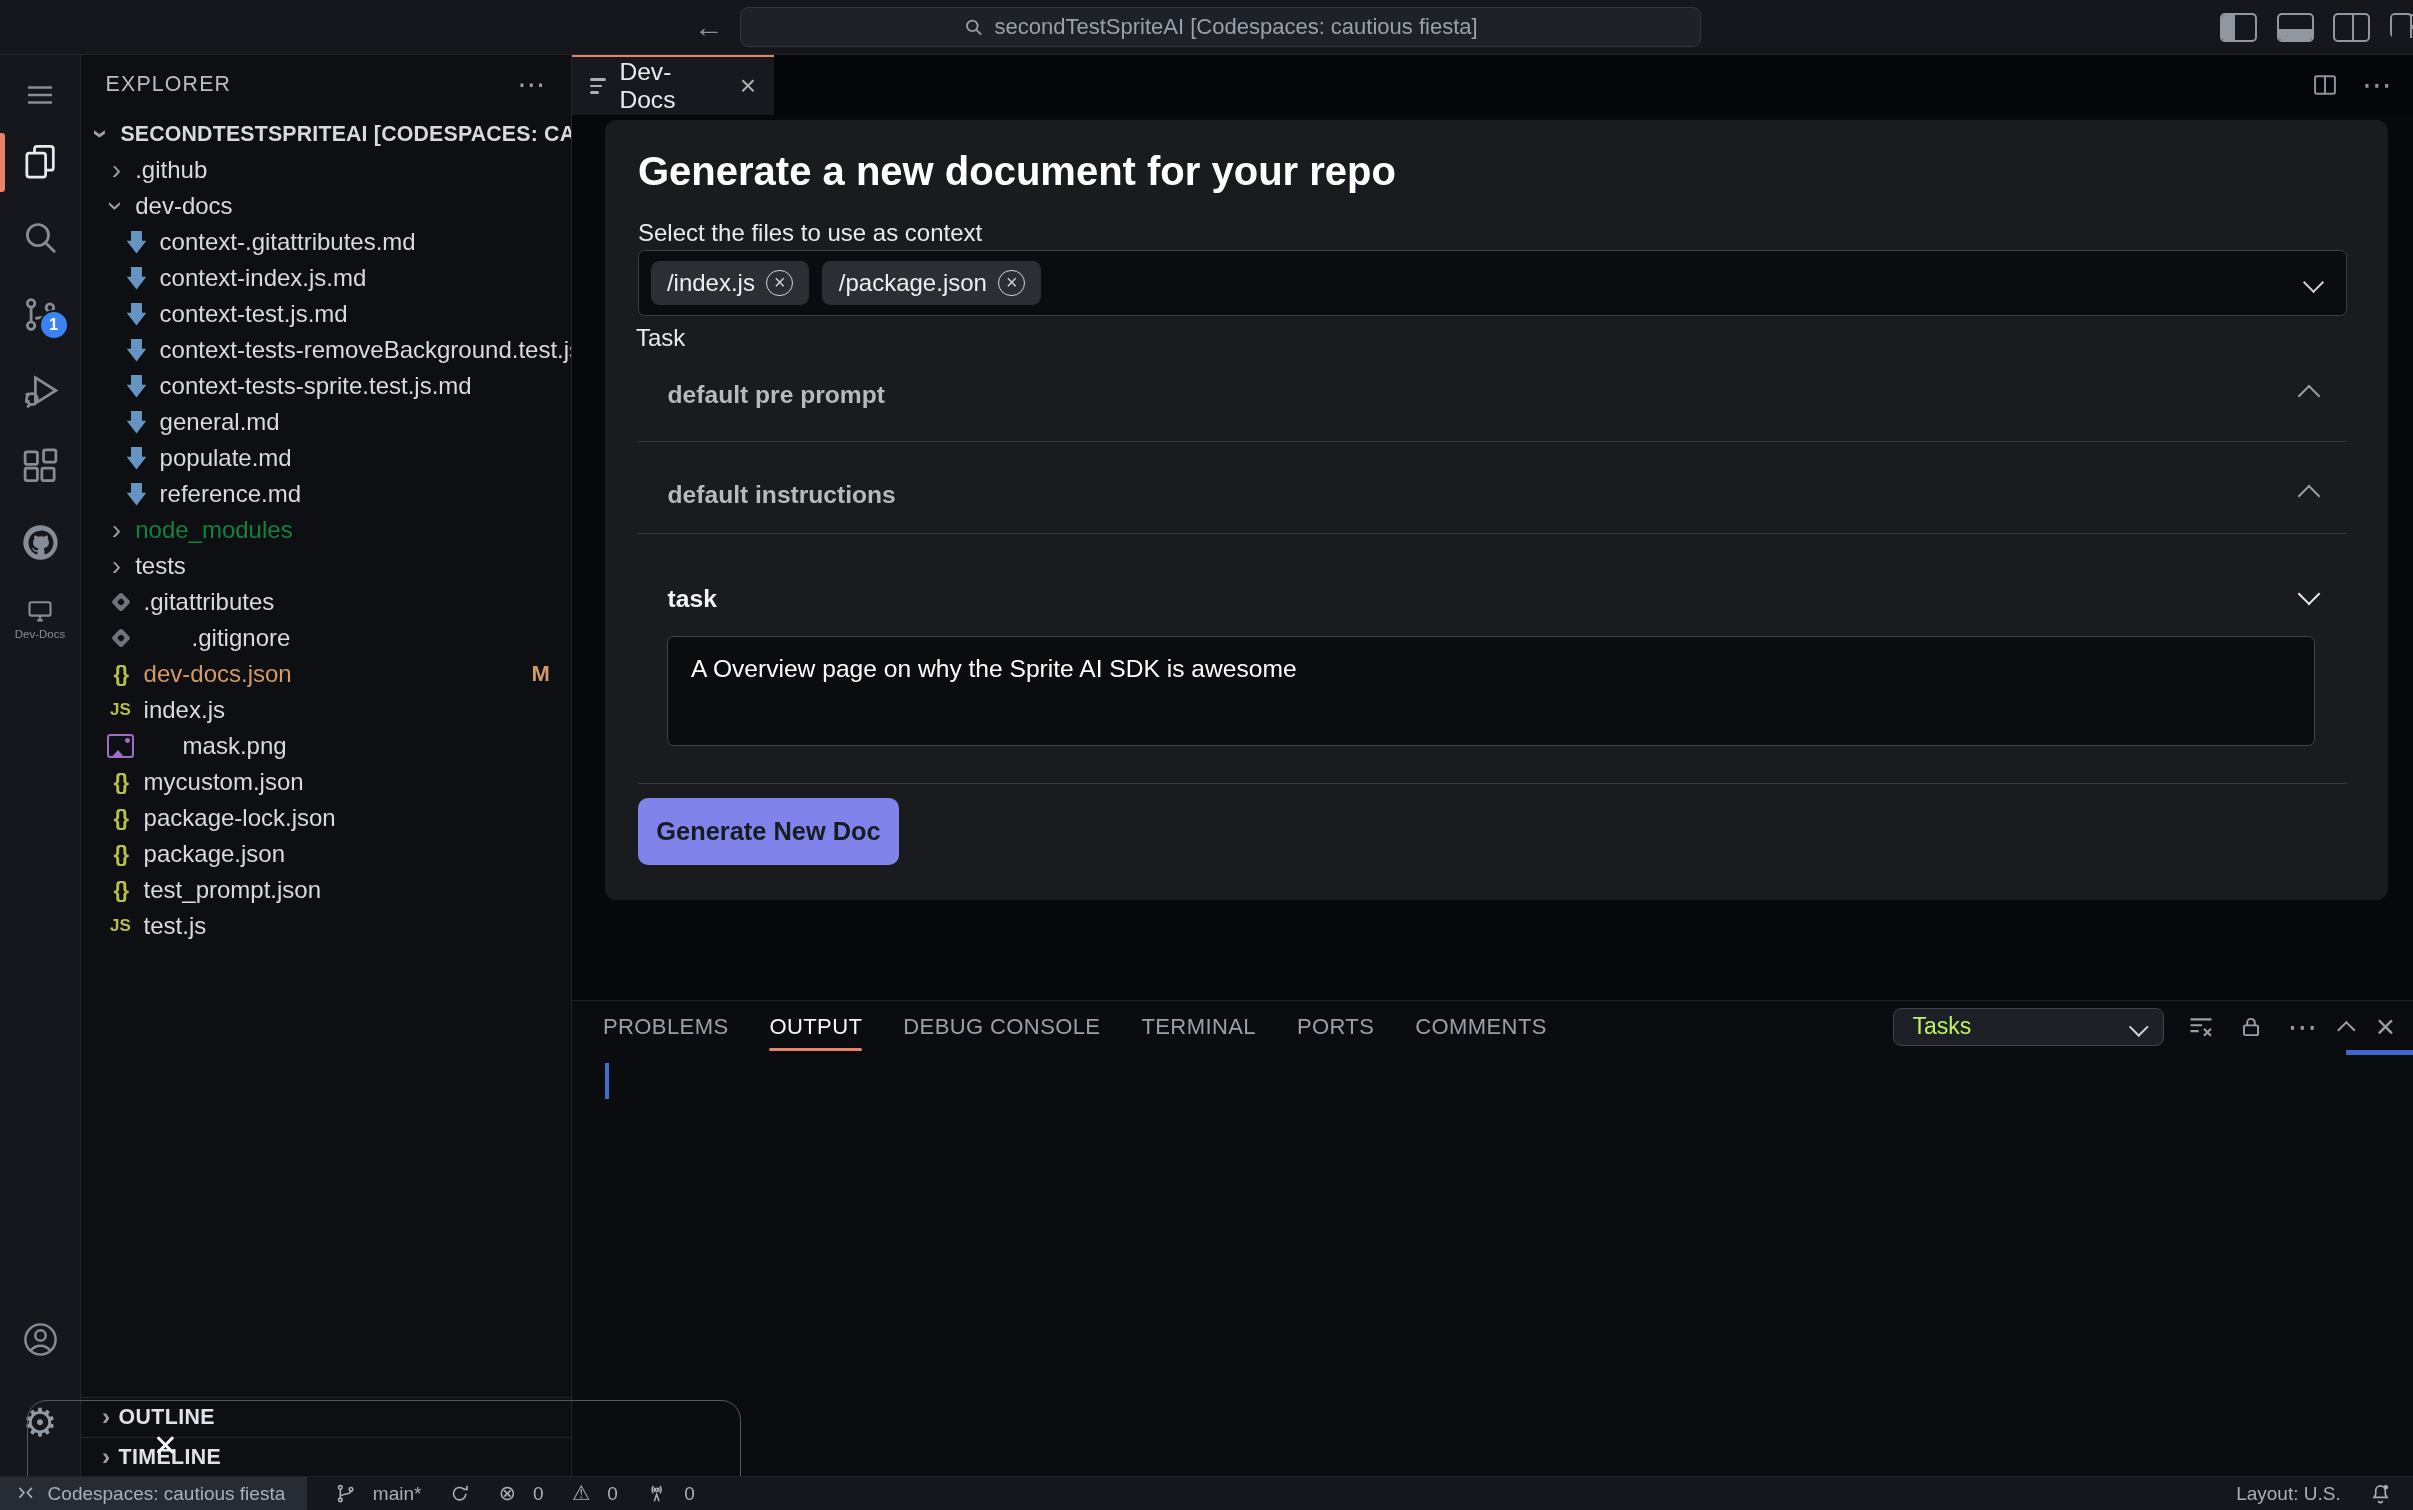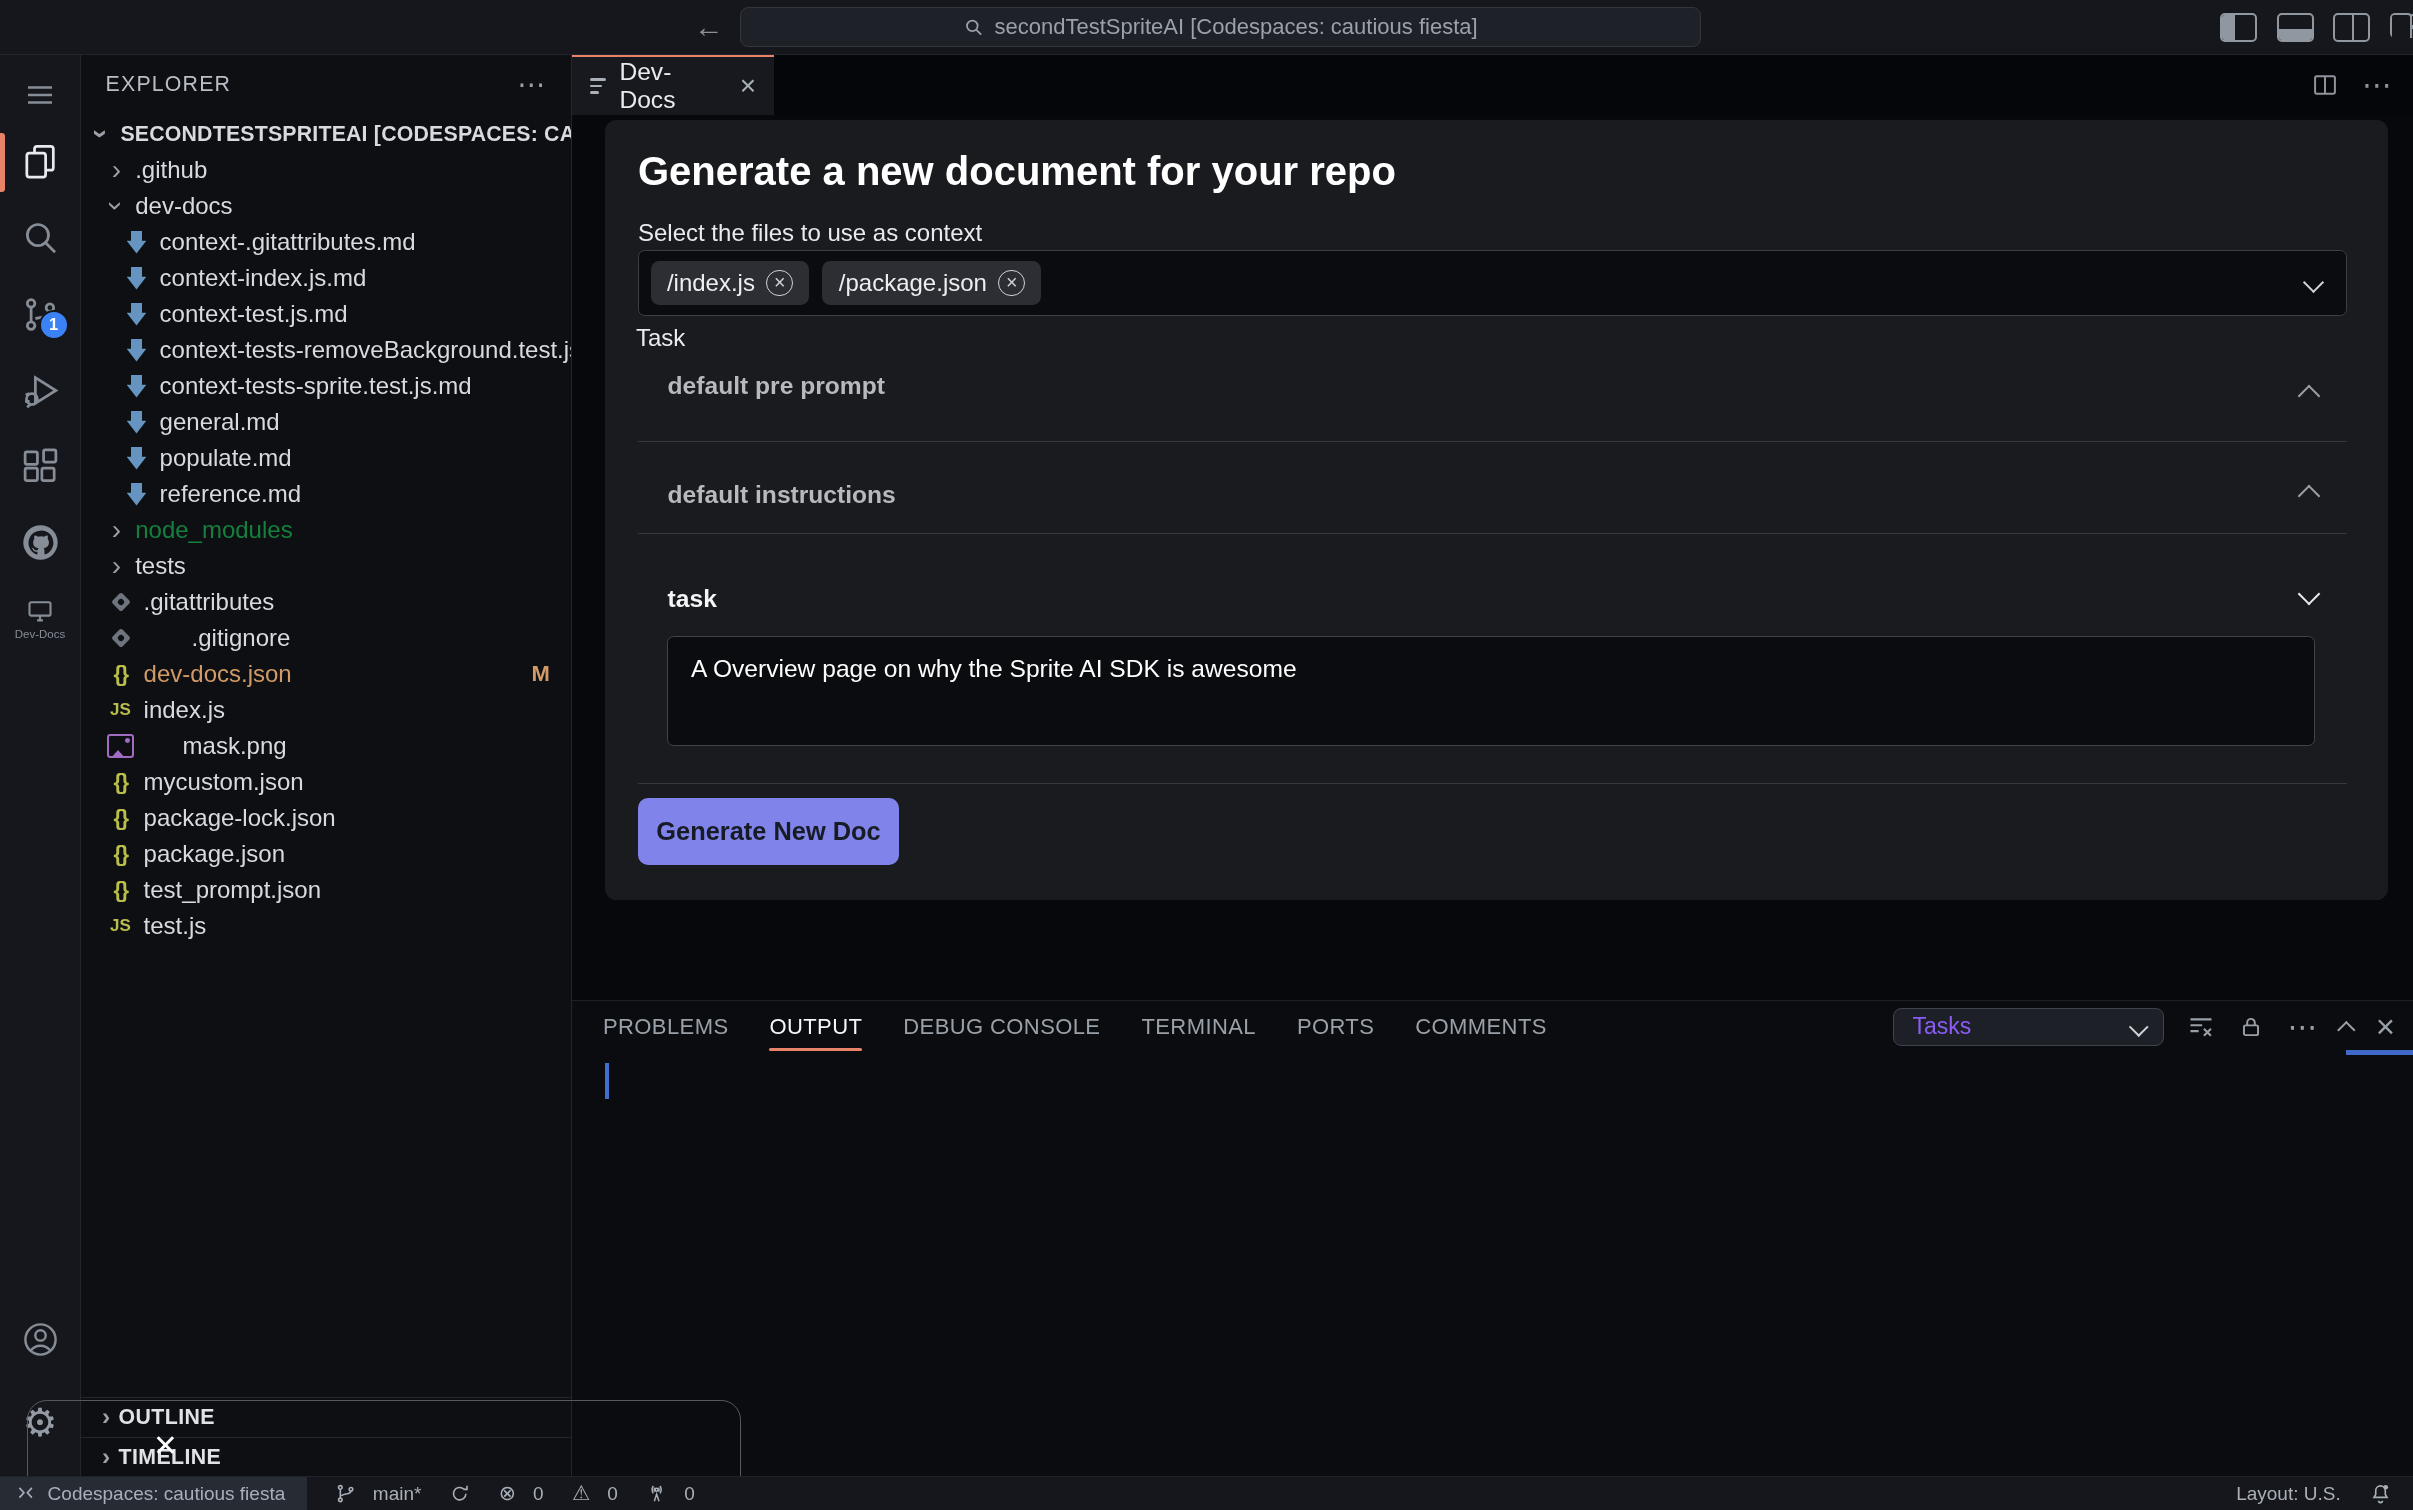--- a/index.html
+++ b/index.html
@@ -89,21 +89,21 @@
   .task-area{position:absolute;left:62px;top:516px;width:1648px;height:110px;background:#0b0c0f;border:0.8px solid #42444a;border-radius:6.6px;box-sizing:border-box;color:#fff;font-size:24.6px;font-family:"Liberation Sans",sans-serif;padding:18px 23px;resize:none;outline:none}
   .gen-btn{position:absolute;left:33px;top:678px;width:261px;height:67px;background:#7f83ea;border:none;border-radius:9.9px;font-size:25.4px;font-weight:bold;color:#171b24;font-family:"Liberation Sans",sans-serif;cursor:pointer}
 
   
   .panel{position:absolute;left:0;right:0;bottom:0;height:476px;background:#0b0c10;border-top:0.8px solid #1e2026}
   .panel-tabs{position:absolute;left:31px;top:0;height:51px;display:flex;align-items:center;gap:41px}
   .ptab{font-size:22px;letter-spacing:0.4px;color:#9aa0a8;position:relative;cursor:pointer;white-space:nowrap}
   .ptab.active{color:#f5f6f8}
   .ptab.active::after{content:'';position:absolute;left:0;right:0;bottom:-11.5px;height:3.3px;border-radius:1.6px;background:#e8836a}
   .panel-right{position:absolute;right:18px;top:6.6px;display:flex;align-items:center;gap:23px;color:#9aa0a8}
-  .tasks-dd{width:271px;height:38px;background:#1d2026;border:0.8px solid #40444c;border-radius:8.2px;display:flex;align-items:center;padding:0 18px;box-sizing:border-box;font-size:23px;color:#8b5cf6;cursor:pointer}
+  .tasks-dd{width:271px;height:38px;background:#1d2026;border:0.8px solid #40444c;border-radius:8.2px;display:flex;align-items:center;padding:0 18px;box-sizing:border-box;font-size:23px;color:#bef264;cursor:pointer}
   .tasks-dd .cv{margin-left:auto;width:11.5px;height:11.5px;color:#cfd3d9}
   .panel-x{font-size:33px;line-height:1;cursor:pointer}
   .caret{position:absolute;left:33px;top:62px;width:4.1px;height:36px;background:#3f6fd1}
   .hscroll{position:absolute;right:0;top:49px;width:67px;height:4.9px;background:#3f68c9}
 
   
   .statusbar{position:absolute;left:0;right:0;bottom:0;height:33px;background:#15171d;border-top:0.8px solid #20232a;display:flex;align-items:center;font-size:19px;color:#a9afb8;z-index:10}
   .sb-remote{height:100%;background:#262b34;display:flex;align-items:center;gap:11.5px;padding:0 21.3px 0 14.8px;cursor:pointer}
   .sb-group{display:flex;align-items:center;gap:17px;margin-left:28px;cursor:pointer}
   .sb-spacer{flex:1}
@@ -456,21 +456,21 @@
             <div class="chip">
               <span>/package.json</span>
               <span class="chip-x">×</span>
             </div>
           </span>
         <span class="ctx-chev"><span class="cv down"></span></span>
       </div>
       <div class="task-label">Task</div>
 
       <div class="sections">
-        <div class="sec-label" style="top:252px">default pre prompt</div>
+        <div class="sec-label" style="top:261px">default pre prompt</div>
         <span class="sec-chev" style="top:268px"><span class="cv up"></span></span>
         <div class="divider" style="top:321px"></div>
 
         <div class="sec-label" style="top:361px">default instructions</div>
         <span class="sec-chev" style="top:368px"><span class="cv up"></span></span>
         <div class="divider" style="top:413px"></div>
 
         <div class="sec-label bright" style="top:465px">task</div>
         <span class="sec-chev bright" style="top:466px"><span class="cv down"></span></span>
 

